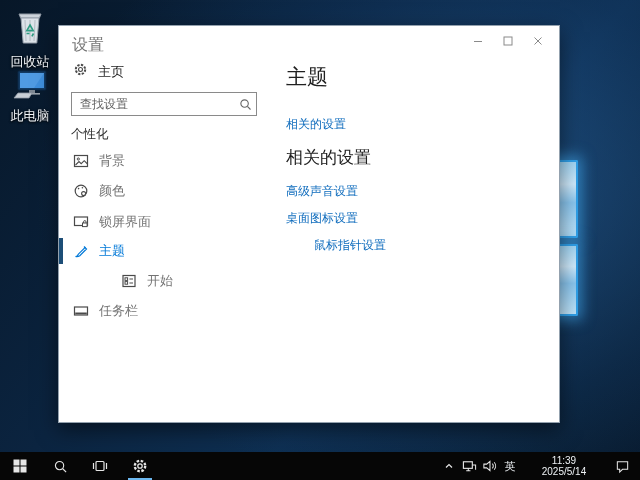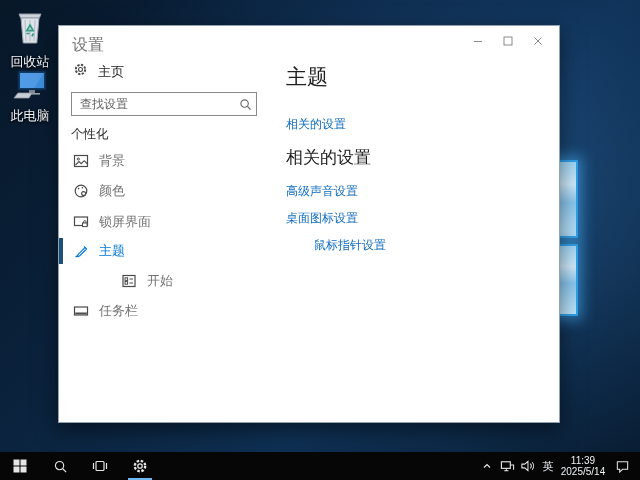--- a/index.html
+++ b/index.html
@@ -96,21 +96,21 @@
   #tb-search { width: 36px; margin-left: 2px; }
   #tb-taskview { width: 36px; margin-left: 4px; }
   #tb-settings { width: 40px; margin-left: 2px; }
   #tb-settings .underline {
     position: absolute; left: 8px; bottom: 0; width: 24px; height: 2px; background: #6cb8f0;
   }
   .tb-spacer { flex: 1; }
   .tray { display: flex; align-items: center; height: 28px; }
   .tray .tb-btn { width: 18px; margin: 0 1px; }
   .tray .ime { width: 20px; font-size: 11px; color: #eef2f5; text-align: center; }
-  .clock { width: 46px; text-align: center; line-height: 11px; margin: 0 1px; cursor: default; }
+  .clock { width: 46px; text-align: center; line-height: 11px; margin: 0 20px; cursor: default; }
   .clock .t, .clock .d { display: block; font-size: 10px; color: #eef2f5; }
   #tb-action { width: 28px; margin-right: 4px; }
 </style>
 </head>
 <body>
 
 <div class="screen">
 
   <div class="wp-glow">
     <div class="wp-pane upper"></div>

